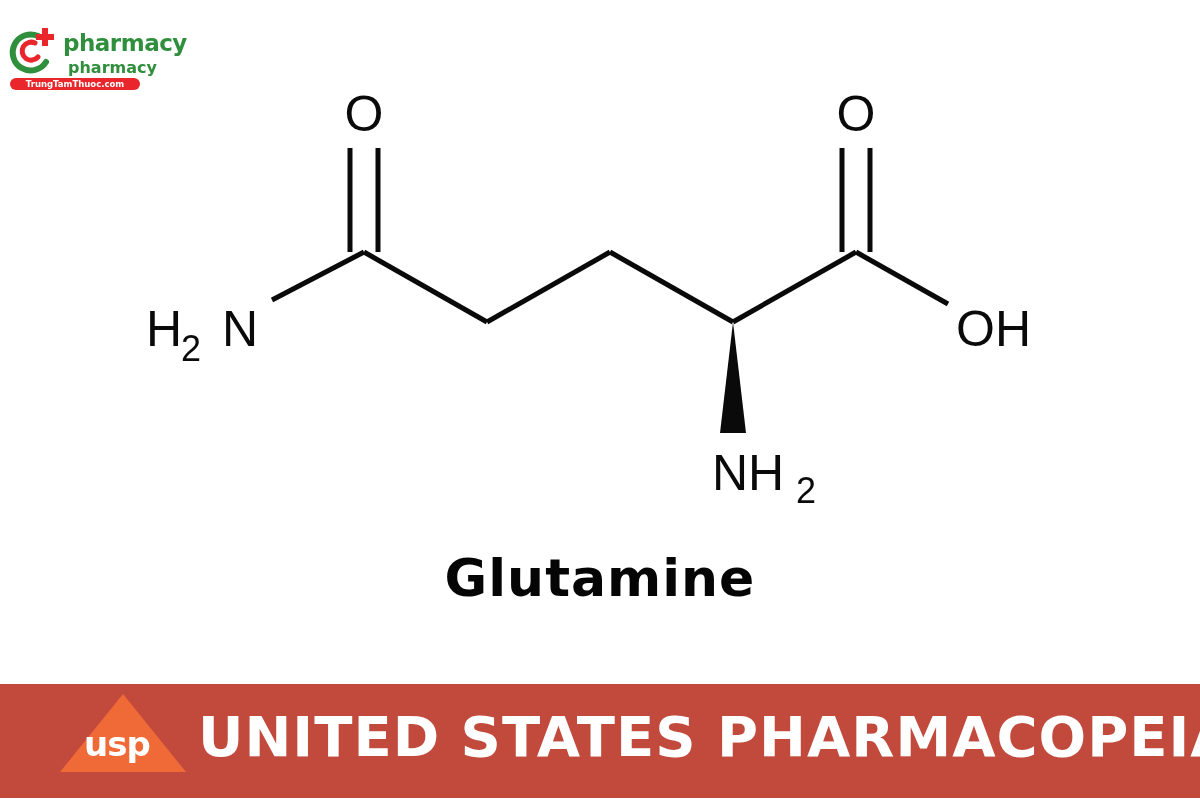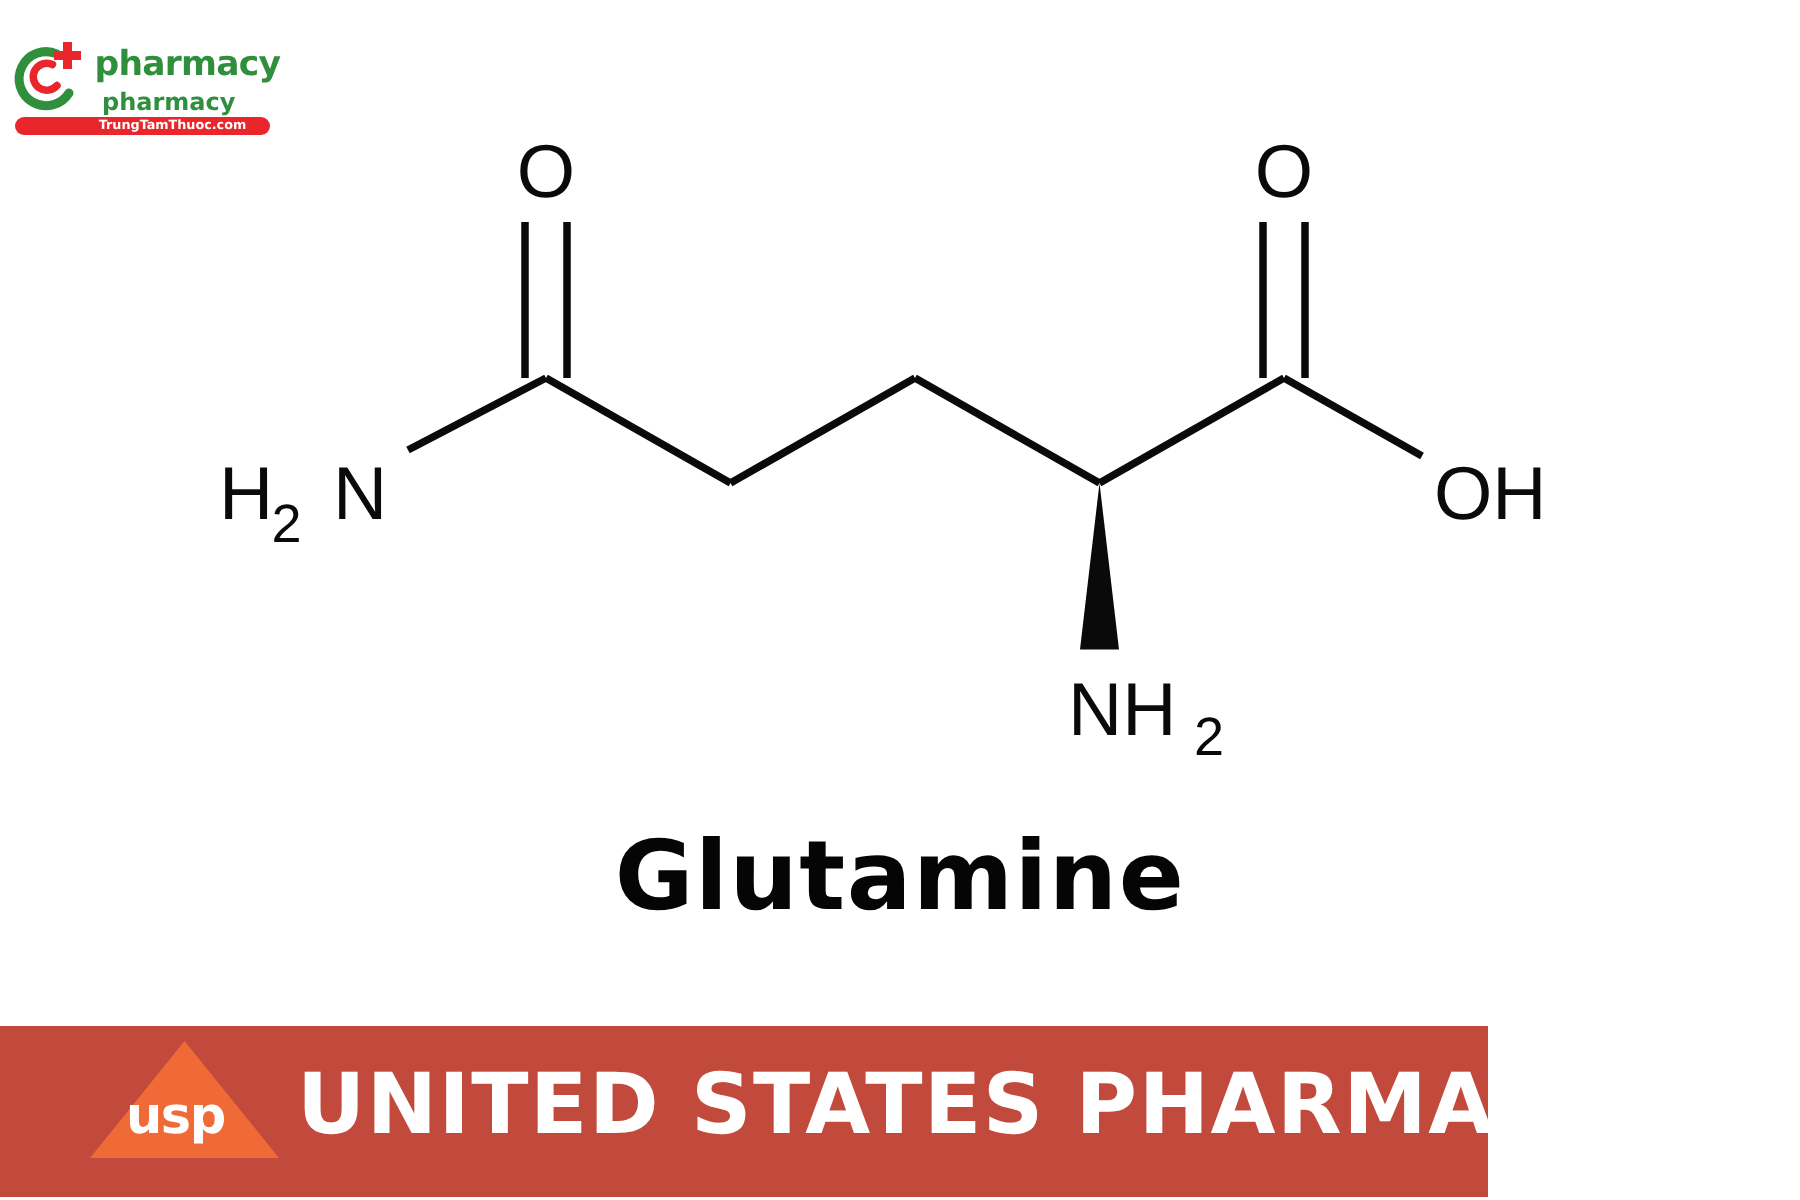--- a/index.html
+++ b/index.html
@@ -1,25 +1,25 @@
 <!DOCTYPE html>
 <html><head>
 <meta charset="utf-8">
 <style>
   html, body { margin:0; padding:0; }
   body { width:1200px; height:800px; background:#ffffff; position:relative; overflow:hidden; font-family:"DejaVu Sans", sans-serif; }
   .logo { position:absolute; left:8px; top:26px; width:140px; height:66px; }
   .logo .brand { position:absolute; left:55px; top:4px; font-family:"DejaVu Sans", sans-serif; font-weight:bold; font-size:23px; color:#2f8f3c; letter-spacing:-0.5px; }
   .logo .sub { position:absolute; left:60px; top:32px; font-size:16px; font-weight:bold; color:#2f8f3c; }
-  .logo .pill { position:absolute; left:2px; top:52px; width:130px; height:12px; border-radius:6px; background:#e8262b; color:#fff; font-size:8.5px; font-weight:bold; text-align:center; line-height:12px;padding-left:40px; }
+  .logo .pill { position:absolute; left:2px; top:52px; width:130px; height:12px; border-radius:6px; background:#e8262b; color:#fff; font-size:8.5px; font-weight:bold; text-align:center; line-height:12px; }
   .structure { position:absolute; left:0; top:0; width:1200px; height:540px; }
   .atom { font-family:"Liberation Sans", sans-serif; font-size:50px; fill:#0a0a0a; }
   .atom-sub { font-family:"Liberation Sans", sans-serif; font-size:36px; fill:#0a0a0a; }
-  .title { position:absolute; left:0; width:1200px; top:548px; text-align:center; font-family:"DejaVu Sans", sans-serif; font-weight:bold; font-size:64px; color:#050505; letter-spacing:1px; }
-  .banner { position:absolute; left:0; top:684px; width:992px; height:114px; background:#c14a3c; }
+  .title { position:absolute; left:0; width:1200px; top:548px; text-align:center; font-family:"DejaVu Sans", sans-serif; font-weight:bold; font-size:52px; color:#050505; letter-spacing:1px; }
+  .banner { position:absolute; left:0; top:684px; width:1200px; height:114px; background:#c14a3c; }
   .banner .tri { position:absolute; left:60px; top:10px; }
   .banner .usp { position:absolute; left:84px; top:40px; font-family:"DejaVu Sans", sans-serif; font-weight:bold; font-size:34px; color:#ffffff; letter-spacing:-1px; }
   .banner .name { position:absolute; left:198px; top:20px; font-family:"DejaVu Sans", sans-serif; font-weight:bold; font-size:56px; color:#ffffff; letter-spacing:1px; white-space:nowrap; }
 </style>
 </head>
 <body>
 
 <div class="logo">
   <svg width="52" height="50" viewBox="0 0 52 50" style="position:absolute;left:0;top:0;">
     <path d="M30 10 A18 18 0 1 0 38 36" fill="none" stroke="#2f8f3c" stroke-width="6" stroke-linecap="round"></path>

